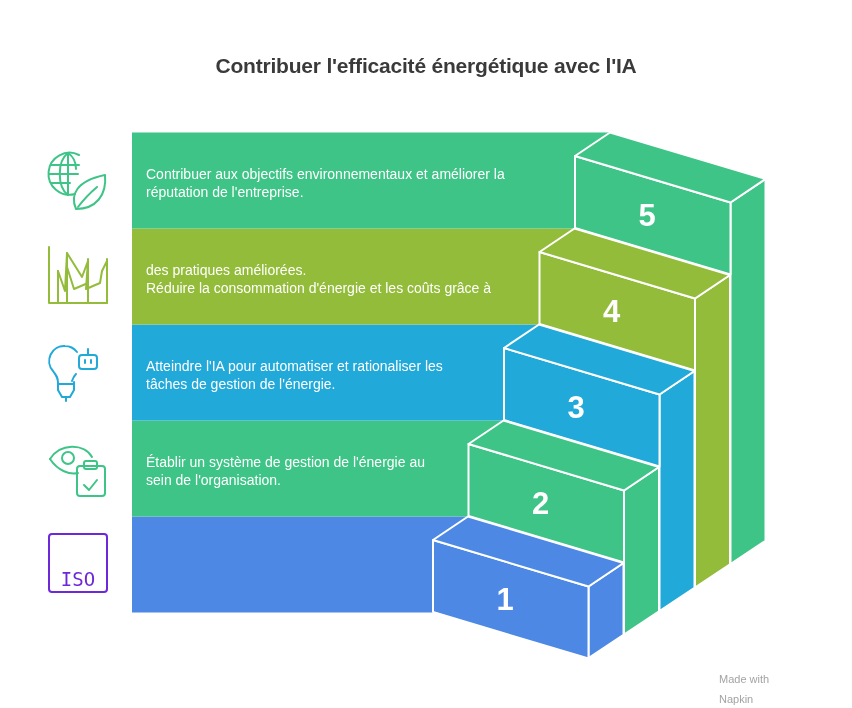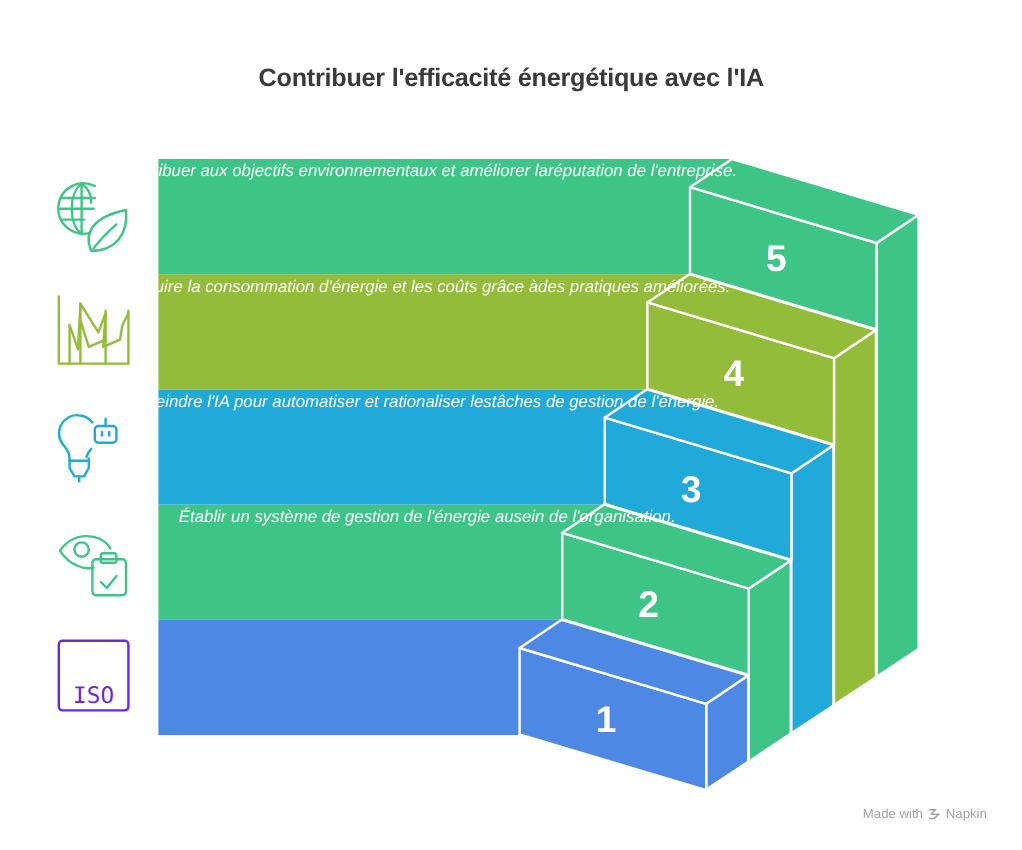--- a/index.html
+++ b/index.html
@@ -27,47 +27,47 @@
       position: absolute;
       left: 0; top: 0;
       width: 852px; height: 708px;
     }
     .row-text {
       position: absolute;
       left: 146px;
       width: 420px;
       height: 100px;
       display: flex;
-      flex-direction: row;
+      flex-direction: column;
       justify-content: center;
       color: #ffffff;
       font-family: "Liberation Sans", sans-serif;
       font-size: 14px;
       line-height: 18px;
-      font-style: italic;
     }
     .row-text span { display: block; white-space: nowrap; }
     .icon-box {
       position: absolute;
       left: 48px;
       width: 60px;
       height: 60px;
     }
     .icon-box svg { width: 60px; height: 60px; overflow: visible; }
     #watermark {
       position: absolute;
       left: 719px;
       top: 673px;
       height: 16px;
       display: flex;
       align-items: flex-start;
       gap: 4px;
       font-family: "Liberation Sans", sans-serif;
       font-size: 11px;
       color: #a3a3a3;
+      flex-direction: column;
     }
     #watermark svg { width: 11px; height: 11px; }
   </style>
 </head>
 <body>
 
 <div id="canvas">
 
   <h1 id="title">Contribuer l'efficacité énergétique avec l'IA</h1>
 
@@ -136,22 +136,22 @@
       <path d="M1 0 V56 H59"></path>
       <line x1="10" y1="56" x2="10" y2="24"></line>
       <line x1="19" y1="56" x2="19" y2="6"></line>
       <line x1="40" y1="56" x2="40" y2="12"></line>
       <line x1="59" y1="56" x2="59" y2="12"></line>
       <path d="M10 24 L17 44 L19 6 L34 30 L40 14 L38 42 L52 36 L54 24 L59 14"></path>
       <path d="M19 20 L26 42 L40 36"></path>
     </svg>
   </div>
   <div class="row-text" style="top:228.5px">
+    <span>des pratiques améliorées.</span>
     <span>Réduire la consommation d'énergie et les coûts grâce à</span>
-    <span>des pratiques améliorées.</span>
   </div>
 
   <div class="icon-box" style="top: 342.5px; color: rgb(32, 169, 217);">
     <svg viewBox="0 0 60 60" fill="none" stroke="currentColor" stroke-width="2" stroke-linecap="round" stroke-linejoin="round">
       <path d="M29 9 C25 4 20 3 17 3 A15 15 0 0 0 5 28 C8 32 10 34 10 40"></path>
       <path d="M24 38 C25 35 26 33 28 31"></path>
       <line x1="10" y1="41" x2="26" y2="41"></line>
       <path d="M10 41 V47 L14 54 H22 L26 47 V39"></path>
       <line x1="18" y1="54" x2="18" y2="58"></line>
       <rect x="31" y="12" width="18" height="14" rx="3"></rect>

